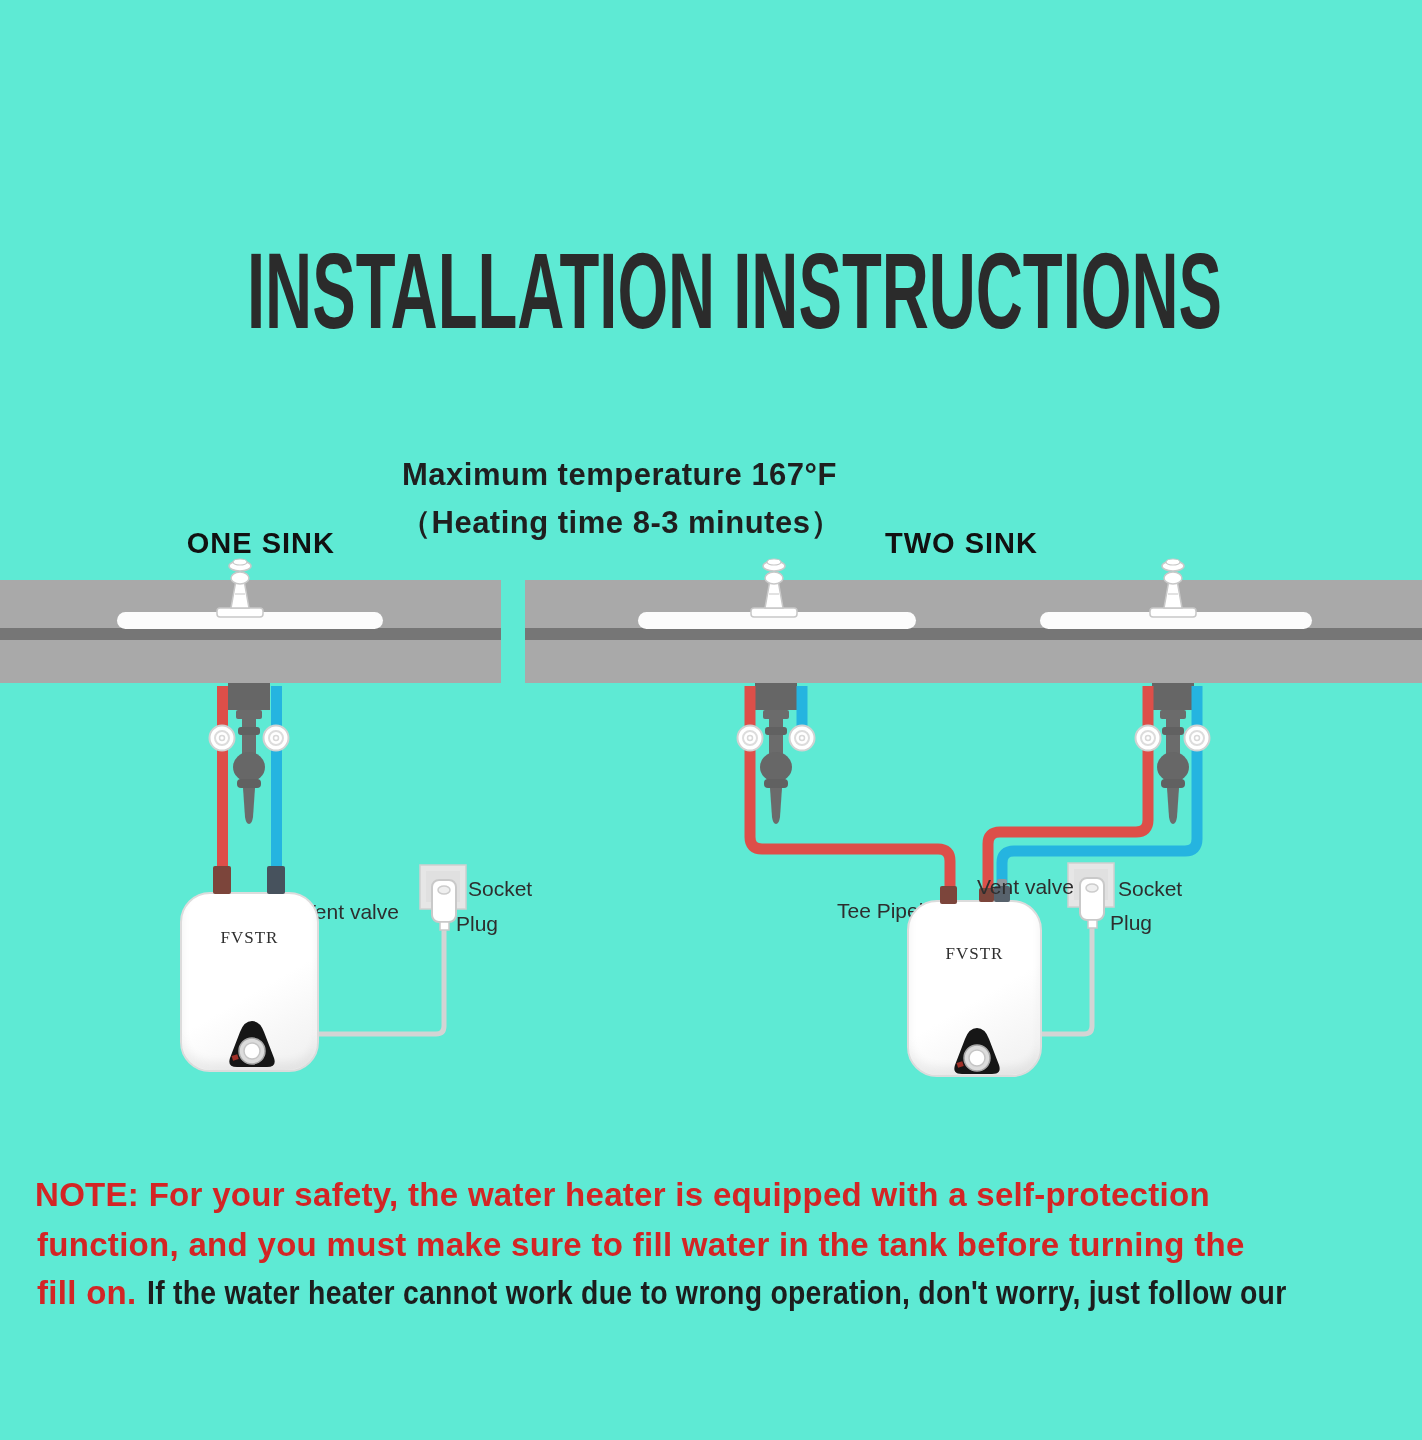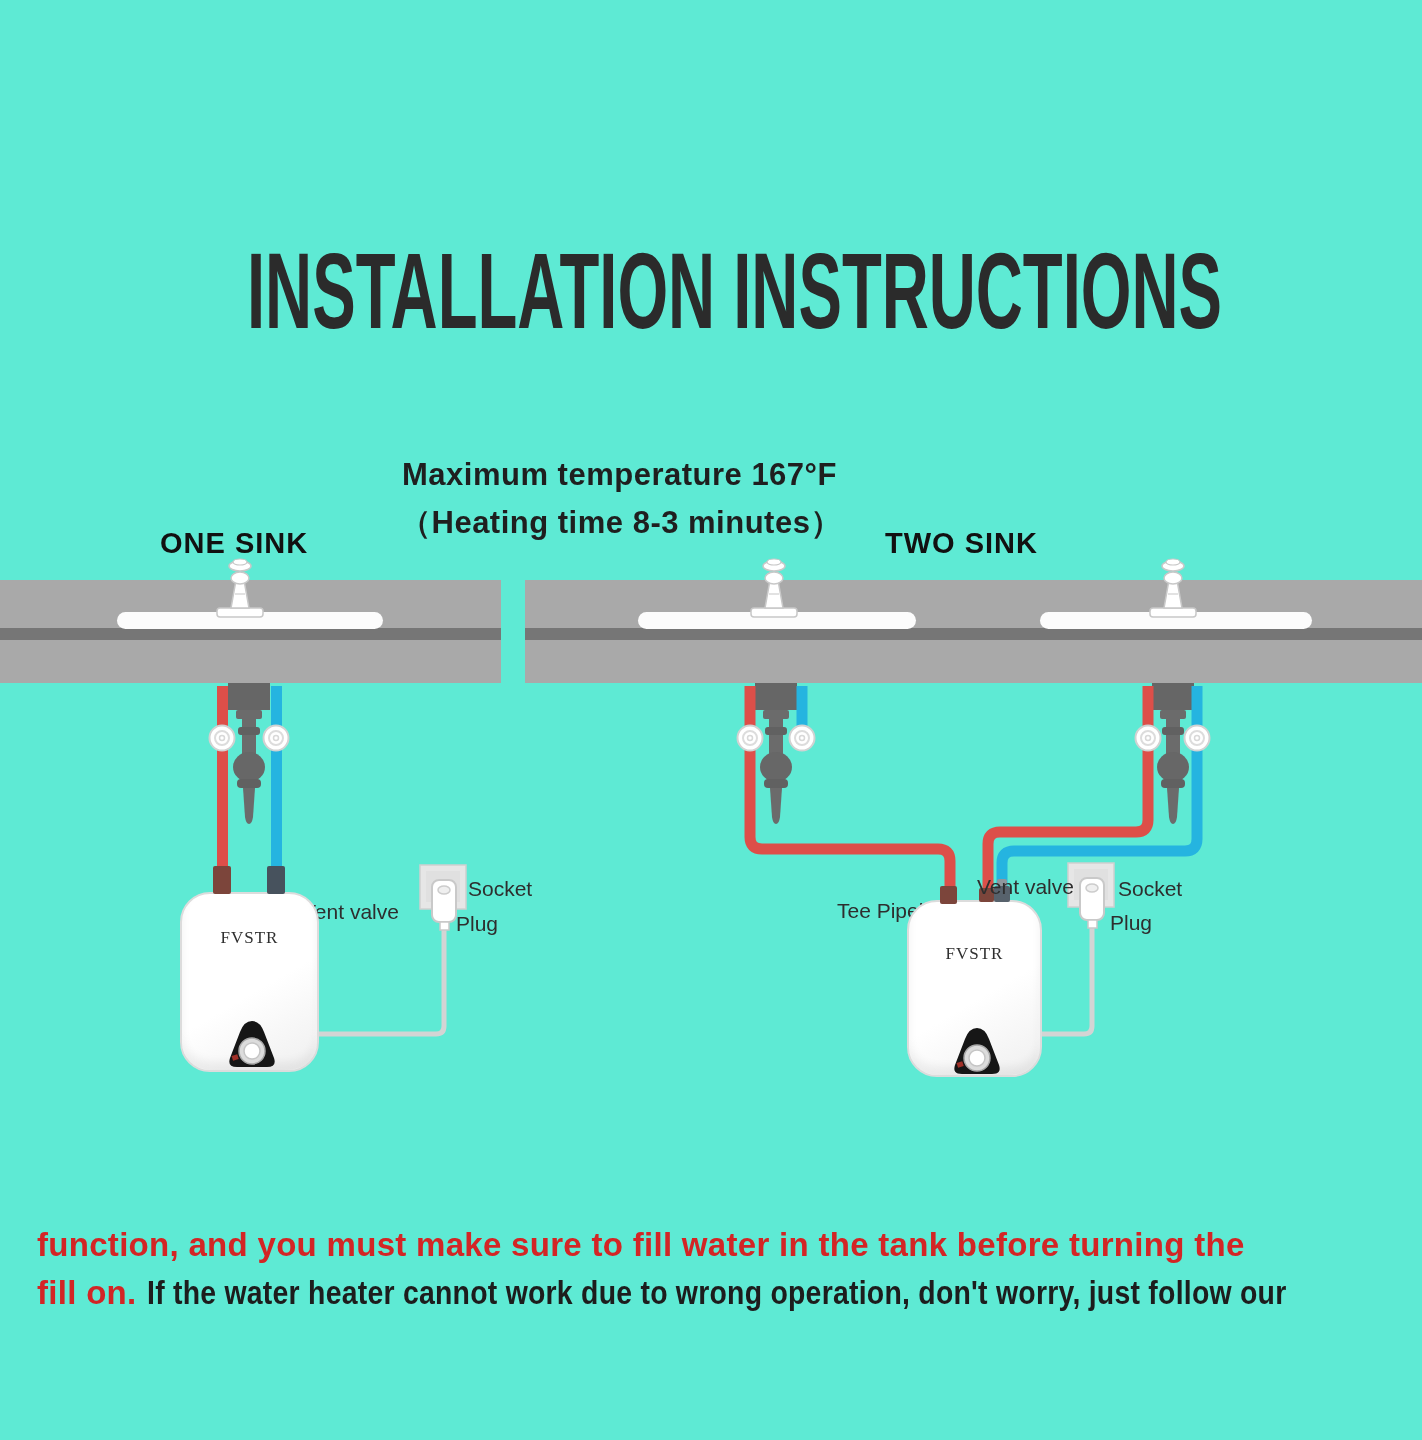--- a/index.html
+++ b/index.html
@@ -37,21 +37,21 @@
 
 <div id="page">
 
   <svg class="abs z6" style="left:230px;top:240px;" width="1010" height="100">
     <text x="17" y="88" font-family="Liberation Sans, sans-serif" font-weight="bold" font-size="108" fill="#2b2b2b" textLength="975" lengthAdjust="spacingAndGlyphs">INSTALLATION INSTRUCTIONS</text>
   </svg>
 
   <div class="abs z6 hdr-line" style="left:402px;top:421px;">Maximum temperature 167°F</div>
   <div class="abs z6 hdr-line" style="left:400px;top:466px;">（Heating time 8-3 minutes）</div>
 
-  <div class="abs z6 sink-title" style="left:160px;top:527px;width:175px;text-align:left;">ONE SINK</div>
+  <div class="abs z6 sink-title" style="left:160px;top:527px;width:175px;text-align:right;">ONE SINK</div>
   <div class="abs z6 sink-title" style="left:885px;top:527px;width:180px;text-align:left;">TWO SINK</div>
 
   <div class="abs z1 counter" style="left:0;top:580px;width:501px;height:103px;"></div>
   <div class="abs z1 counter-edge" style="left:0;top:628px;width:501px;height:12px;"></div>
   <div class="abs z2 sink-strip" style="left:117px;top:612px;width:266px;height:17px;"></div>
 
   <div class="abs z1 counter" style="left:525px;top:580px;width:897px;height:103px;"></div>
   <div class="abs z1 counter-edge" style="left:525px;top:628px;width:897px;height:12px;"></div>
   <div class="abs z2 sink-strip" style="left:638px;top:612px;width:278px;height:17px;"></div>
   <div class="abs z2 sink-strip" style="left:1040px;top:612px;width:272px;height:17px;"></div>
@@ -202,18 +202,19 @@
       <rect x="8" y="37" width="6" height="5" fill="#a03028" transform="rotate(-18 11 39)"></rect>
     </svg>
   </div>
 
   <div class="abs z6 lbl" style="left:977px;top:875px;">Vent valve</div>
   <div class="abs z6 lbl" style="left:468px;top:877px;">Socket</div>
   <div class="abs z6 lbl" style="left:456px;top:912px;">Plug</div>
   <div class="abs z6 lbl" style="left:1118px;top:877px;">Socket</div>
   <div class="abs z6 lbl" style="left:1110px;top:911px;">Plug</div>
 
+  <div class="abs z6 note-line" style="left:35px;top:1176px;">NOTE: For your safety, the water heater is equipped with a self-protection</div>
   <div class="abs z6 note-line" style="left:37px;top:1226px;">function, and you must make sure to fill water in the tank before turning the</div>
   <div class="abs z6 note-line" style="left:37px;top:1274px;">
     <span>fill on.</span><span class="note-black">If the water heater cannot work due to wrong operation, don't worry, just follow our</span>
   </div>
 
 </div>
 
 </body></html>

